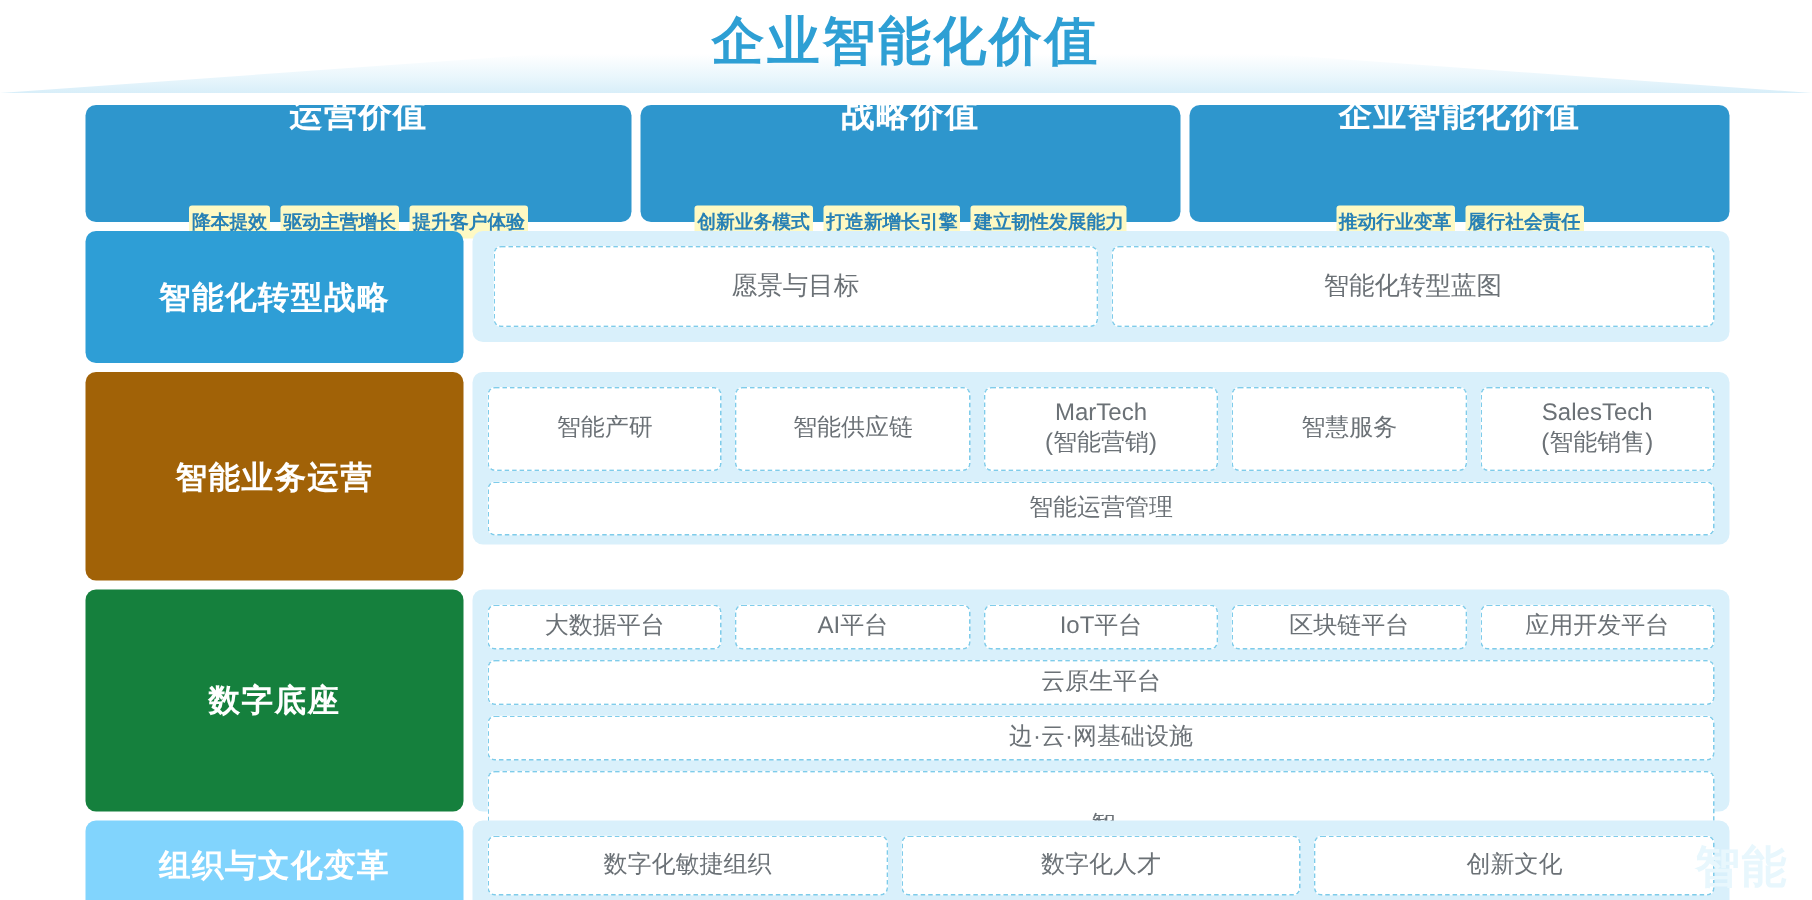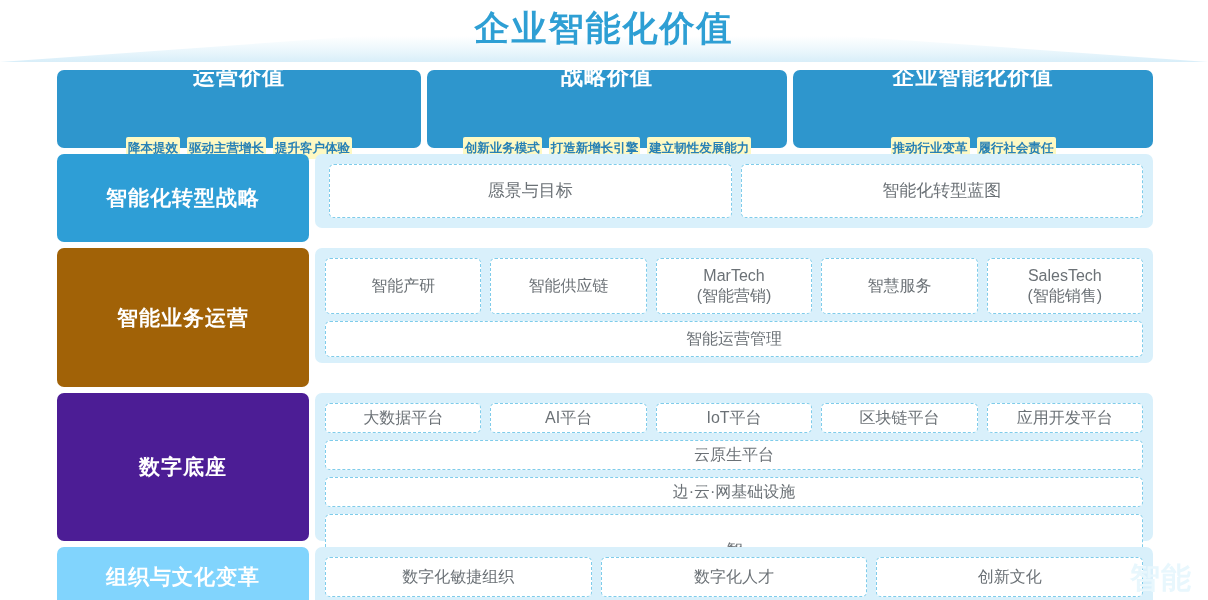--- a/index.html
+++ b/index.html
@@ -142,21 +142,21 @@
   #row-strategy .layer-body { height: 74px; justify-content: center; padding-left: 14px; }
   #row-strategy .cell { font-size: 17px; }
 
   
   #row-business .layer-label { background: #a16207; height: 139px; }
   #row-business .layer-body { height: 115px; }
   #row-business .cell-row.top { flex: 0 0 56px; }
   #row-business .cell-row.bottom { flex: 0 0 36px; }
 
   
-  #row-foundation .layer-label { background: #4c1d95; height: 148px; }
+  #row-foundation .layer-label { background: #15803d; height: 148px; }
   #row-foundation .layer-body {
     height: 148px;
     flex-direction: column;
     gap: 7px;
   }
   #foundation-main {
     flex: 1 1 auto;
     display: flex;
     flex-direction: column;
     gap: 7px;

